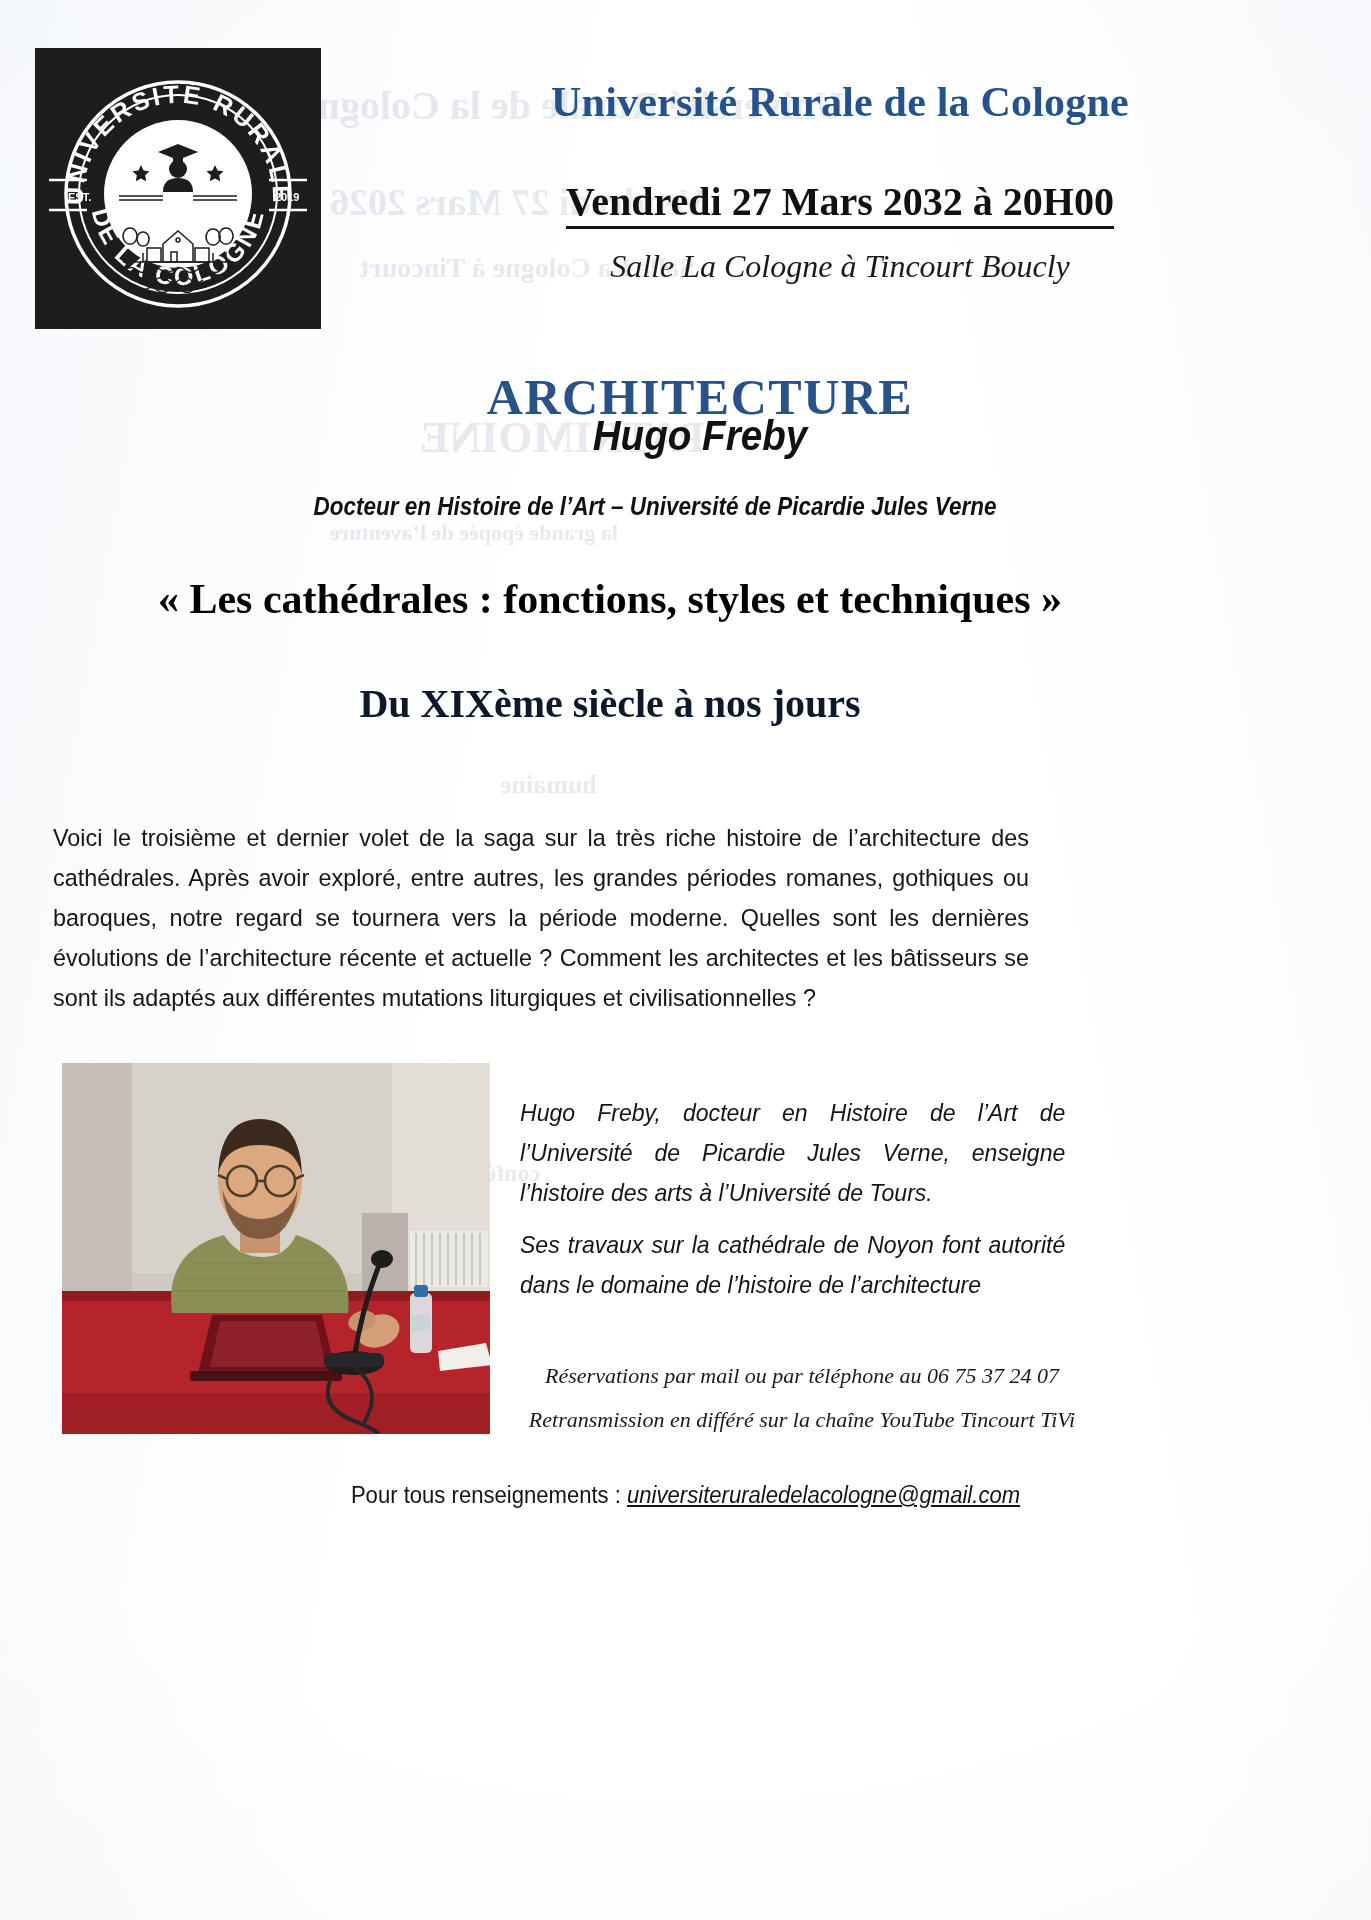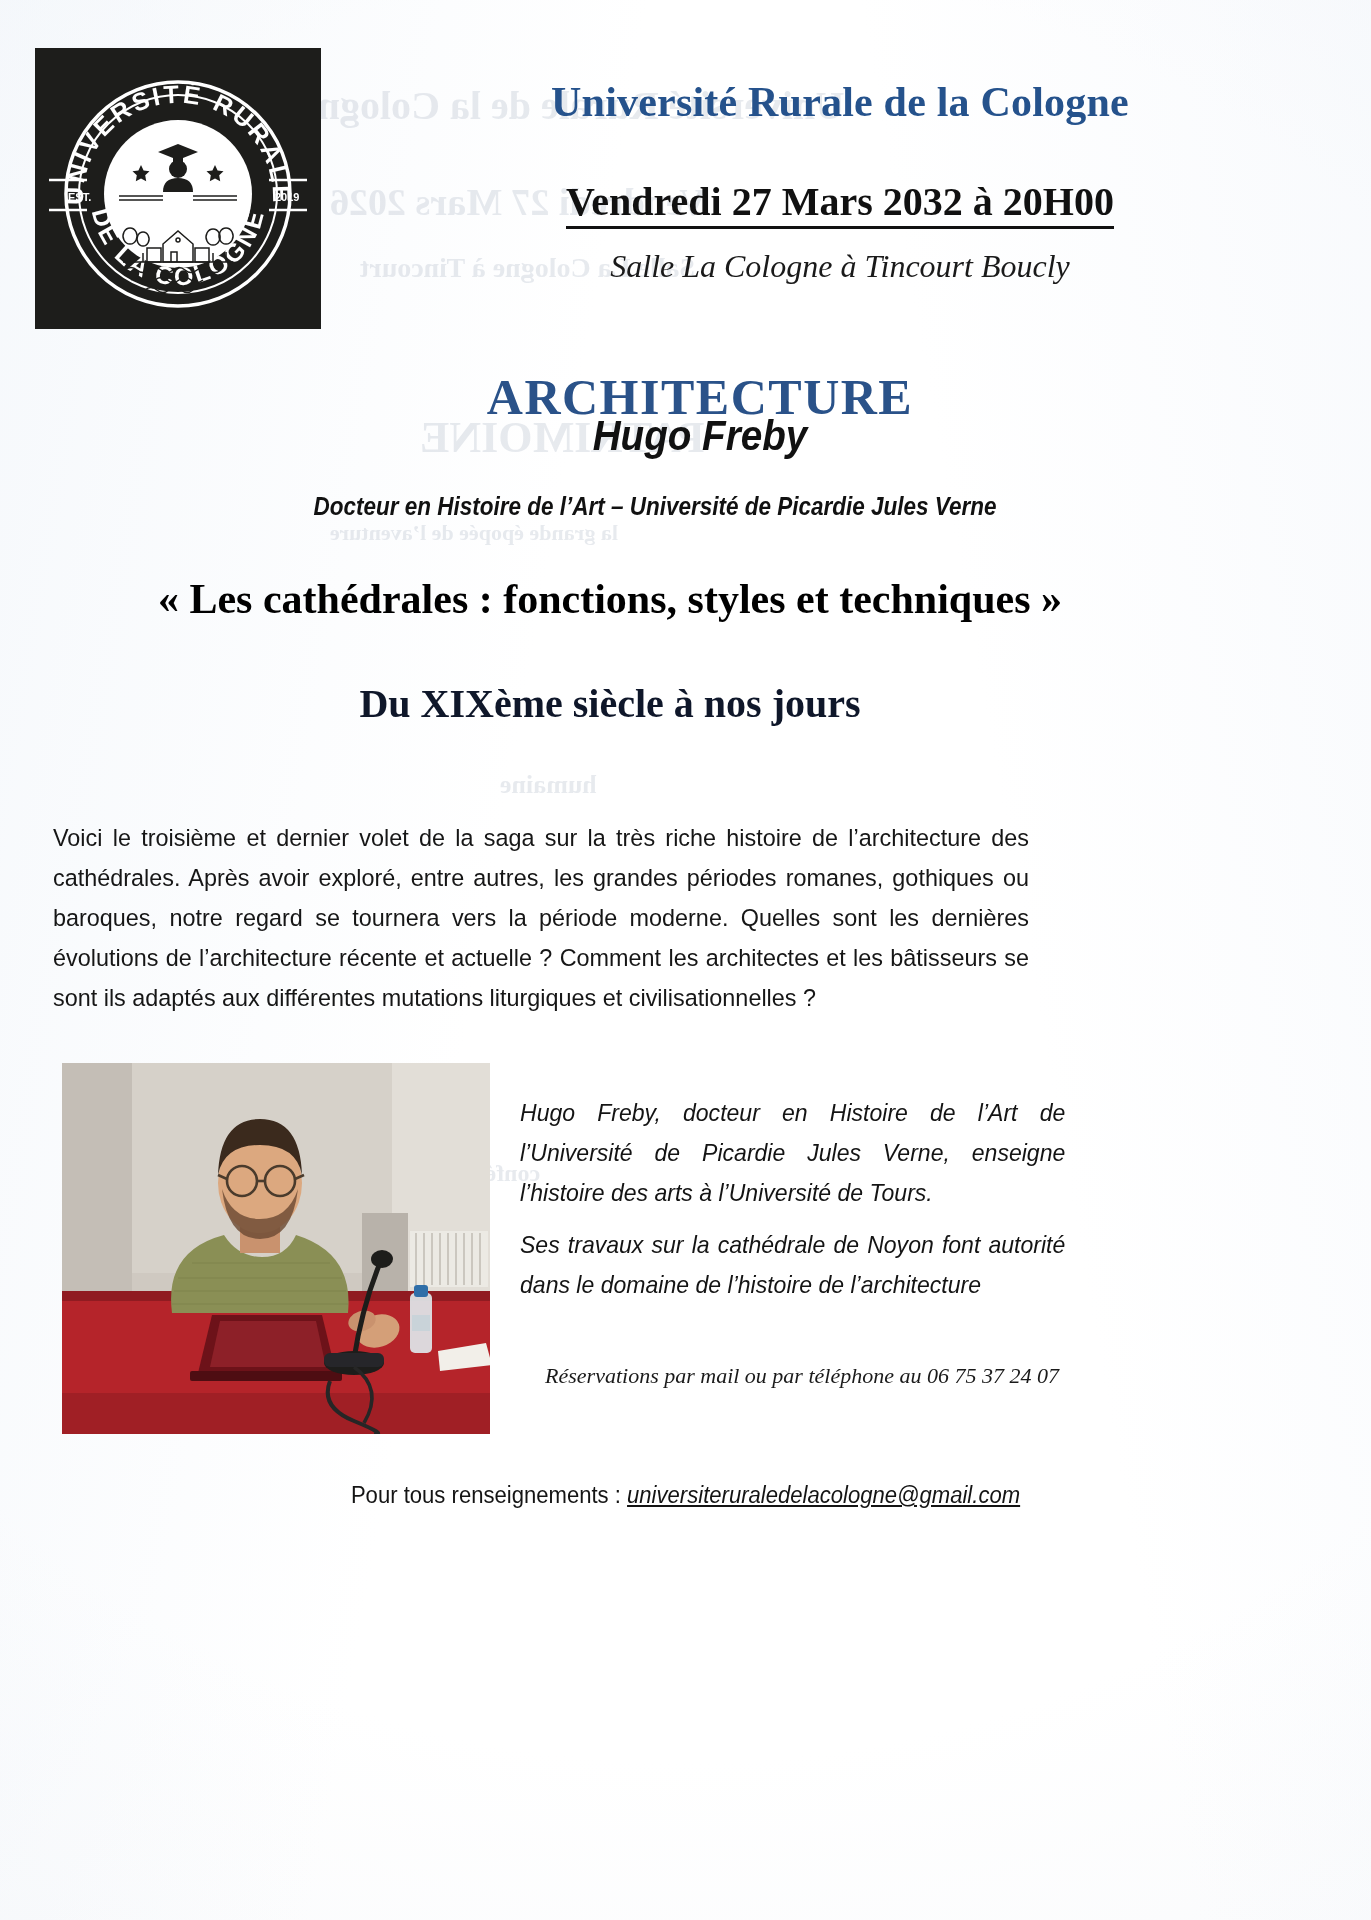--- a/index.html
+++ b/index.html
@@ -382,16 +382,17 @@
 
       <path d="M268 318 q-10 26 24 40 q34 14 20 13" stroke="#262626" stroke-width="4" fill="none"></path>
       <path d="M292 304 q30 22 10 56" stroke="#262626" stroke-width="3.5" fill="none"></path>
     </svg>
   </div>
 
   <div class="bio" id="bio-para-1">Hugo Freby, docteur en Histoire de l’Art de l’Université de Picardie Jules Verne, enseigne l’histoire des arts à l’Université de Tours.</div>
   <div class="bio" id="bio-para-2">Ses travaux sur la cathédrale de Noyon font autorité dans le domaine de l’histoire de l’architecture</div>
 
   <div class="contact-line" id="reservation-line">Réservations par mail ou par téléphone au 06 75 37 24 07</div>
+  <div class="contact-line" id="retransmission-line">Retransmission en différé sur la chaîne YouTube Tincourt TiVi</div>
 
   <div id="footer"><span>Pour tous renseignements : </span><a id="footer-email" href="#">universiteruraledelacologne@gmail.com</a></div>
 
 </div>
 
 </body></html>

